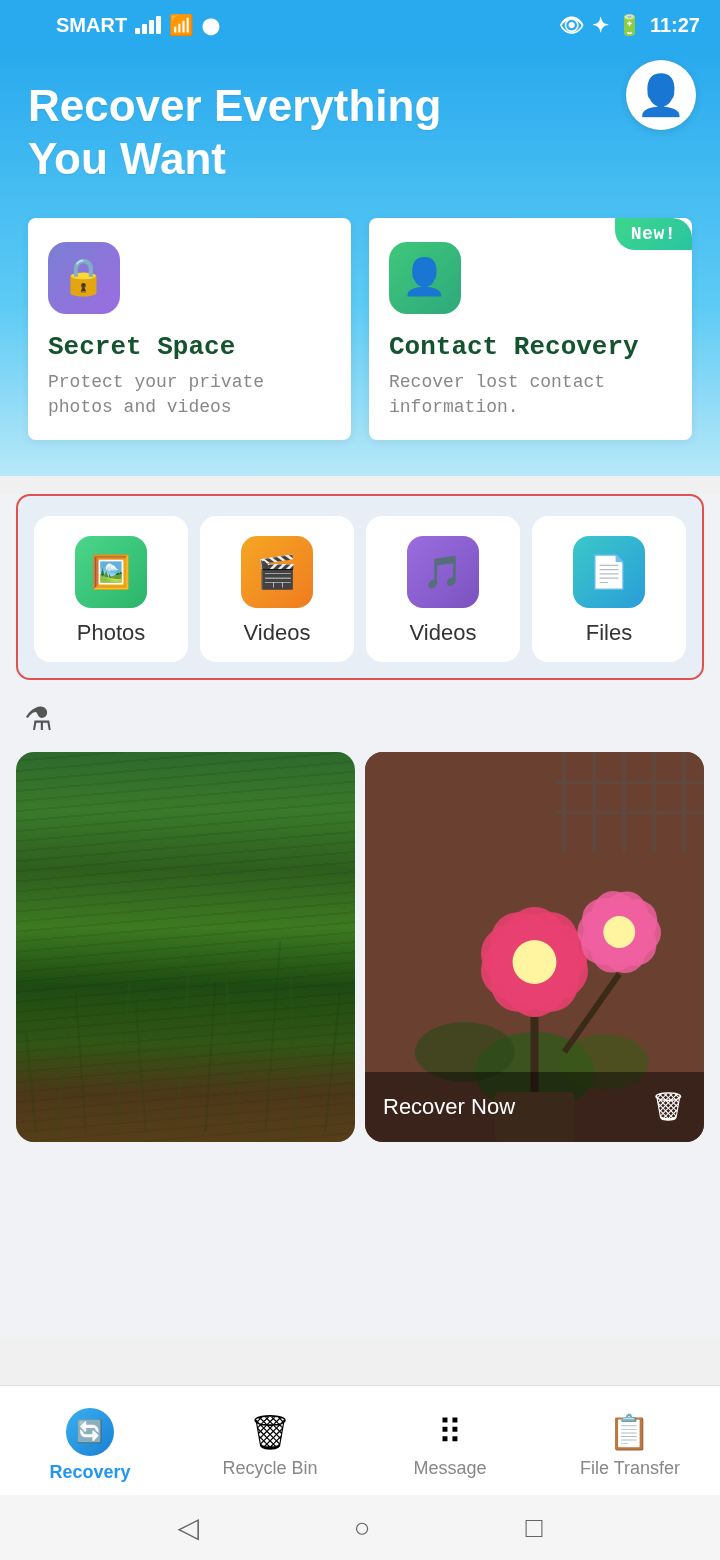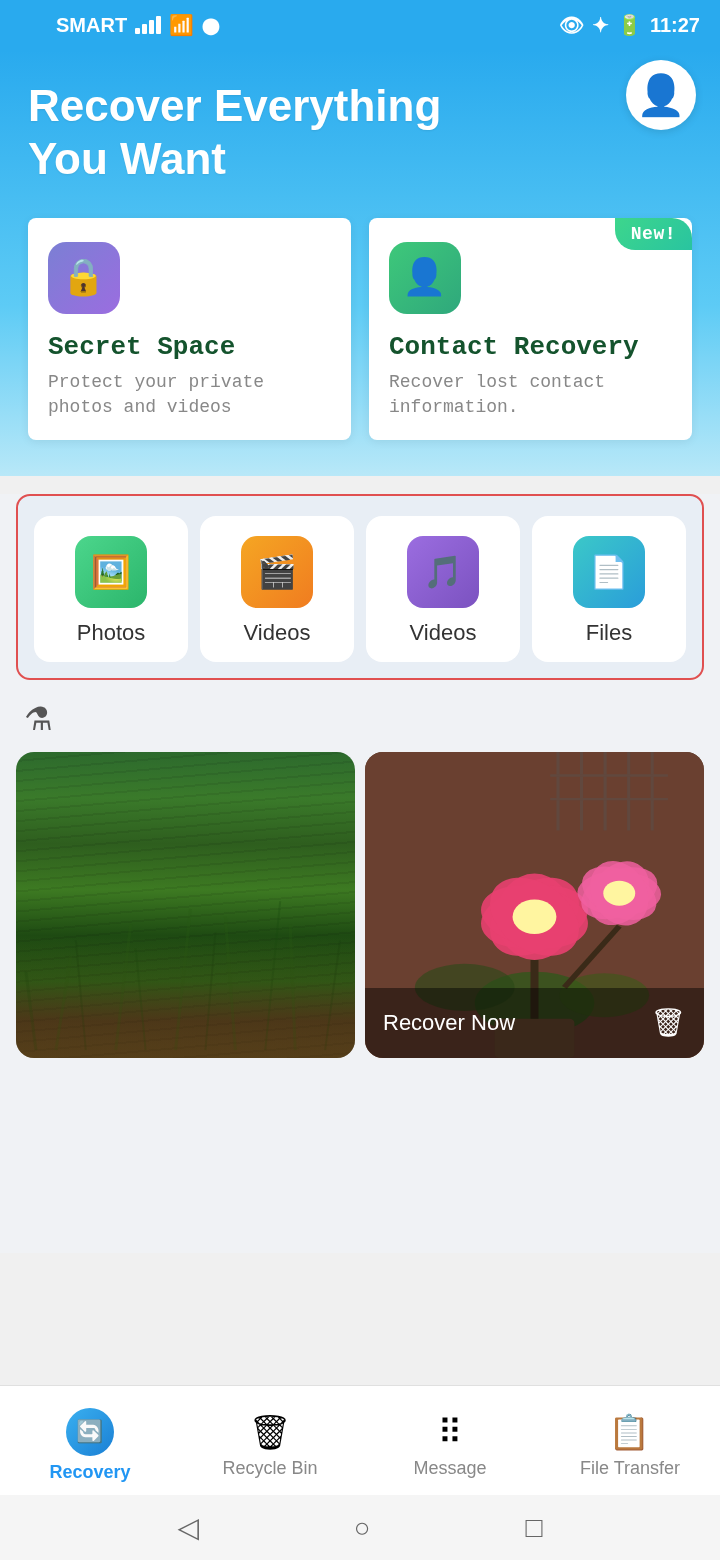--- a/index.html
+++ b/index.html
@@ -171,21 +171,21 @@
     .filter-icon { font-size: 32px; color: #555; cursor: pointer; }
 
     
     .photo-grid {
       display: flex;
       gap: 10px;
       padding: 0 16px;
     }
     .photo-thumb {
       flex: 1;
-      height: 306px;
+      height: 390px;
       border-radius: 18px;
       overflow: hidden;
       position: relative;
       cursor: pointer;
       text-align: center;
     }
     .photo-thumb-inner {
       width: 100%;
       height: 100%;
       display: flex;

